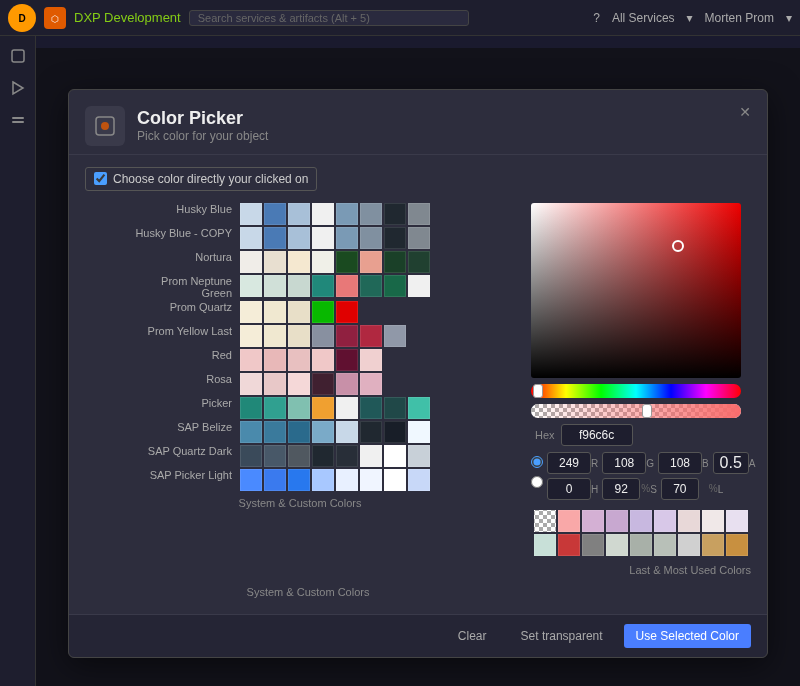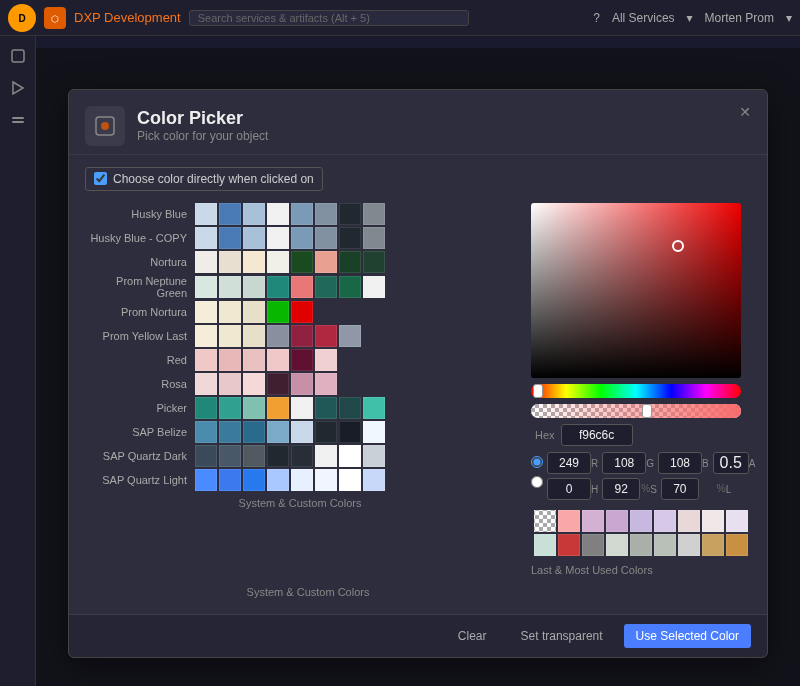--- a/index.html
+++ b/index.html
@@ -149,21 +149,21 @@
     
     .picker-area {
       display: flex; gap: 16px;
     }
 
     
     .swatches-panel {
       flex: 1;
     }
     .swatch-row {
-      display: flex; align-items: center; margin-bottom: 2px;
+      display: flex; margin-bottom: 2px; margin-left: 45px;
     }
     .swatch-row-label {
       width: 110px;
       text-align: right;
       font-size: 11px;
       color: #aaa;
       padding-right: 8px;
       flex-shrink: 0;
     }
     .swatch-cells {
@@ -322,21 +322,21 @@
       text-align: center;
       padding: 0 2px;
     }
 
     
     .recent-colors-section {
       margin-top: 4px;
     }
     .recent-label {
       font-size: 11px; color: #888;
-      text-align: left;
+      text-align: right;
       margin-bottom: 4px;
     }
     .recent-row {
       display: flex; gap: 2px; justify-content: center; margin-bottom: 2px;
     }
     .recent-swatch {
       width: 22px; height: 22px;
       border: 1px solid rgba(255,255,255,0.1);
       cursor: pointer;
     }
@@ -386,21 +386,21 @@
         <circle cx="8" cy="8" r="7" fill="#f90"></circle>
         <text x="8" y="12" text-anchor="middle" font-size="10" fill="#000" font-weight="bold">D</text>
       </svg>
   </div>
   <div class="topbar-app-icon">
     <svg width="14" height="14" viewBox="0 0 14 14">
         <rect width="14" height="14" rx="2" fill="#e05a00"></rect>
         <text x="7" y="11" text-anchor="middle" font-size="9" fill="#fff">⬡</text>
       </svg>
   </div>
-  <span style="color:#f97316;font-size:13px;">DXP Development</span>
+  <span style="color:#84cc16;font-size:13px;">DXP Development</span>
   <div class="topbar-search">
     <span style="color:#666;font-size:11px;">Search services &amp; artifacts (Alt + 5)</span>
   </div>
   <div class="topbar-right">
     <span style="cursor:pointer;">?</span>
     <span style="cursor:pointer;">All Services</span>
     <span>▾</span>
     <span style="cursor:pointer;">Morten Prom</span>
     <span>▾</span>
   </div>
@@ -440,21 +440,21 @@
           <div class="dialog-title">Color Picker</div>
           <div class="dialog-subtitle">Pick color for your object</div>
         </div>
         <div class="dialog-close">✕</div>
       </div>
 
       <div class="dialog-body">
 
         <div class="checkbox-row">
           <input type="checkbox" class="checkbox-btn" checked="" style="">
-          <span class="checkbox-label">Choose color directly when clicked on</span>
+          <span class="checkbox-label">Choose color directly your clicked on</span>
         </div>
 
         <div class="picker-area">
 
           <div class="swatches-panel" id="swatches-panel">
               <div class="swatch-row">
                 <div class="swatch-row-label">Husky Blue</div>
                 <div class="swatch-cells">
                   <div class="swatch" style="background: rgb(200, 216, 232);"></div>
                   <div class="swatch" style="background: rgb(74, 122, 181);"></div>
@@ -499,21 +499,21 @@
                   <div class="swatch" style="background: rgb(208, 224, 216);"></div>
                   <div class="swatch" style="background: rgb(200, 216, 208);"></div>
                   <div class="swatch" style="background: rgb(32, 136, 122);"></div>
                   <div class="swatch" style="background: rgb(232, 120, 120);"></div>
                   <div class="swatch" style="background: rgb(32, 104, 88);"></div>
                   <div class="swatch" style="background: rgb(24, 104, 72);"></div>
                   <div class="swatch" style="background: rgb(240, 240, 240);"></div>
                 </div>
               </div>
               <div class="swatch-row">
-                <div class="swatch-row-label">Prom Nortura</div>
+                <div class="swatch-row-label">Prom Quartz</div>
                 <div class="swatch-cells">
                   <div class="swatch" style="background: rgb(245, 237, 216);"></div>
                   <div class="swatch" style="background: rgb(240, 232, 208);"></div>
                   <div class="swatch" style="background: rgb(232, 223, 200);"></div>
                   <div class="swatch" style="background: rgb(8, 184, 0);"></div>
                   <div class="swatch" style="background: rgb(224, 0, 0);"></div>
                 </div>
               </div>
               <div class="swatch-row">
                 <div class="swatch-row-label">Prom Yellow Last</div>
@@ -582,21 +582,21 @@
                   <div class="swatch" style="background: rgb(72, 88, 104);"></div>
                   <div class="swatch" style="background: rgb(80, 88, 96);"></div>
                   <div class="swatch" style="background: rgb(32, 40, 48);"></div>
                   <div class="swatch" style="background: rgb(40, 46, 56);"></div>
                   <div class="swatch" style="background: rgb(240, 240, 240);"></div>
                   <div class="swatch" style="background: rgb(255, 255, 255);"></div>
                   <div class="swatch" style="background: rgb(200, 208, 216);"></div>
                 </div>
               </div>
               <div class="swatch-row">
-                <div class="swatch-row-label">SAP Quartz Light</div>
+                <div class="swatch-row-label">SAP Picker Light</div>
                 <div class="swatch-cells">
                   <div class="swatch" style="background: rgb(74, 138, 255);"></div>
                   <div class="swatch" style="background: rgb(58, 122, 238);"></div>
                   <div class="swatch" style="background: rgb(40, 120, 238);"></div>
                   <div class="swatch" style="background: rgb(168, 200, 255);"></div>
                   <div class="swatch" style="background: rgb(232, 240, 255);"></div>
                   <div class="swatch" style="background: rgb(240, 245, 255);"></div>
                   <div class="swatch" style="background: rgb(255, 255, 255);"></div>
                   <div class="swatch" style="background: rgb(200, 216, 248);"></div>
                 </div>
@@ -657,21 +657,21 @@
                     <span class="channel-label">H</span>
                   </div>
                   <div class="channel-input-wrap">
                     <div style="display:flex;align-items:center;gap:1px;">
                       <input type="text" class="channel-input" style="width: 38px;" value="92">
                       <span class="channel-suffix">%</span>
                     </div>
                     <span class="channel-label">S</span>
                   </div>
                   <div class="channel-input-wrap">
-                    <div style="display:flex;align-items:center;gap:18px;">
+                    <div style="display:flex;align-items:center;gap:10px;">
                       <input type="text" class="channel-input" style="width: 38px;" value="70">
                       <span class="channel-suffix">%</span>
                     </div>
                     <span class="channel-label">L</span>
                   </div>
                 </div>
               </div>
             </div>
 
             <div class="recent-colors-section" id="recent-colors-section">

